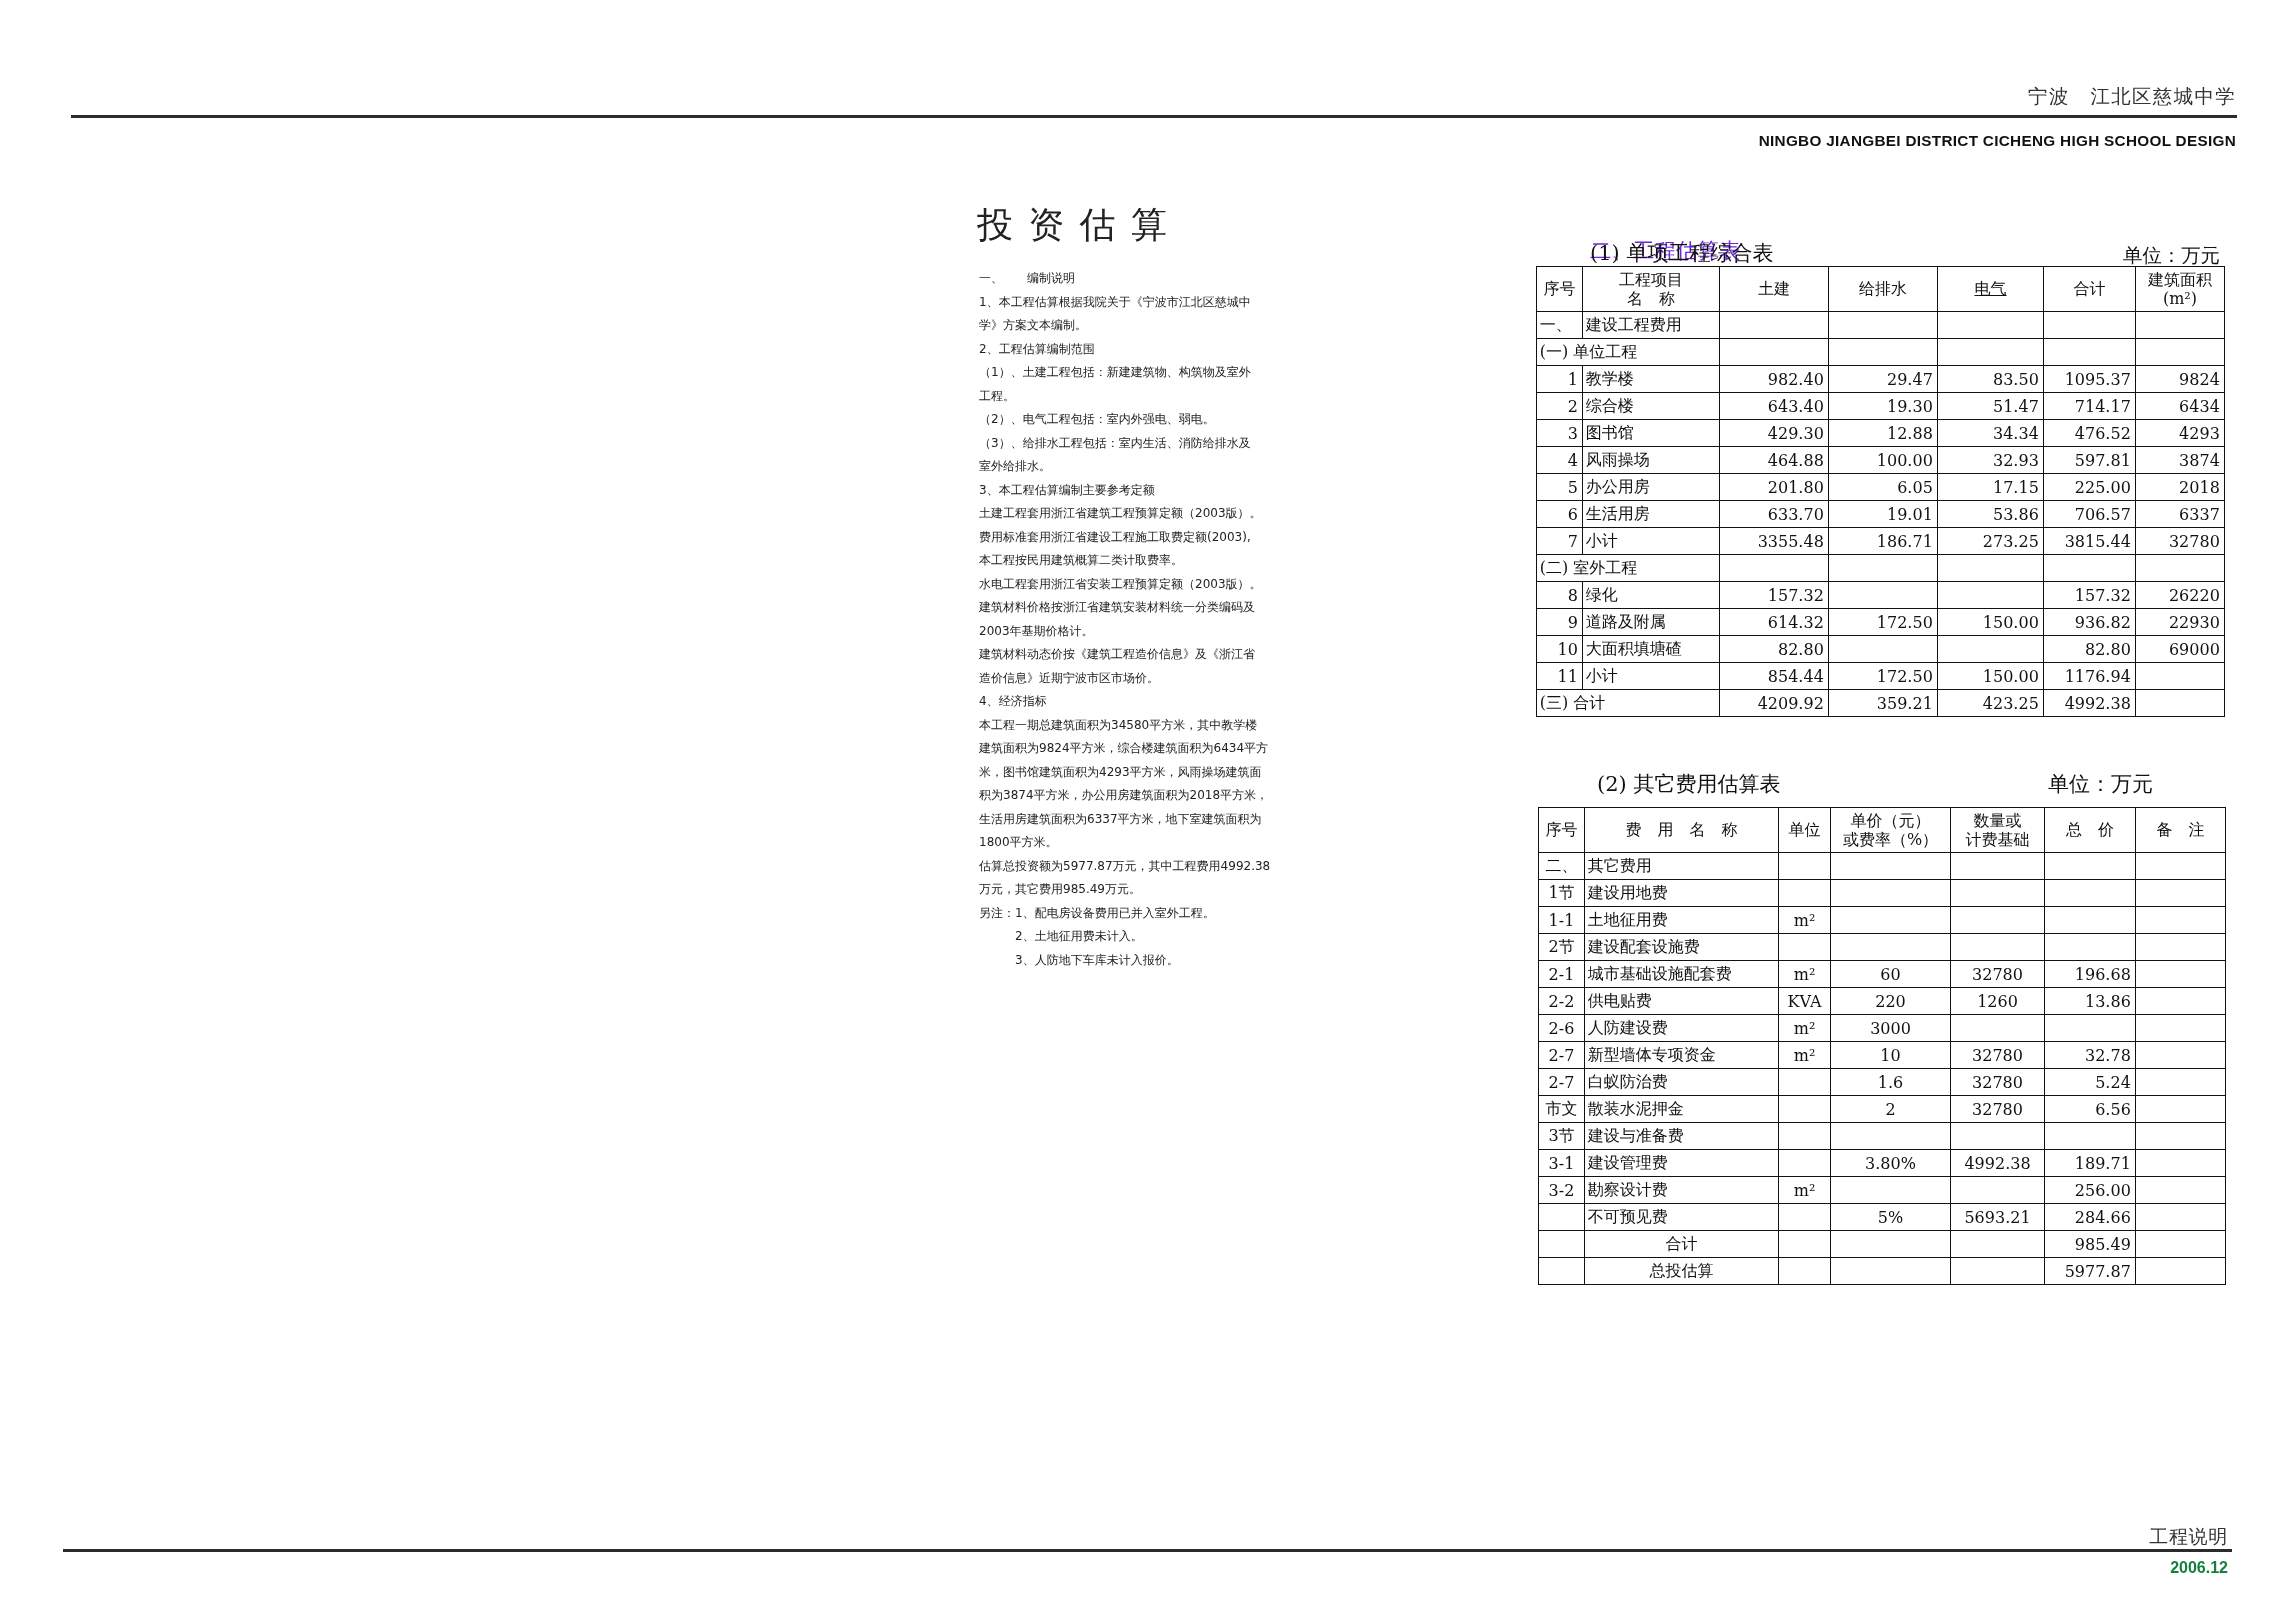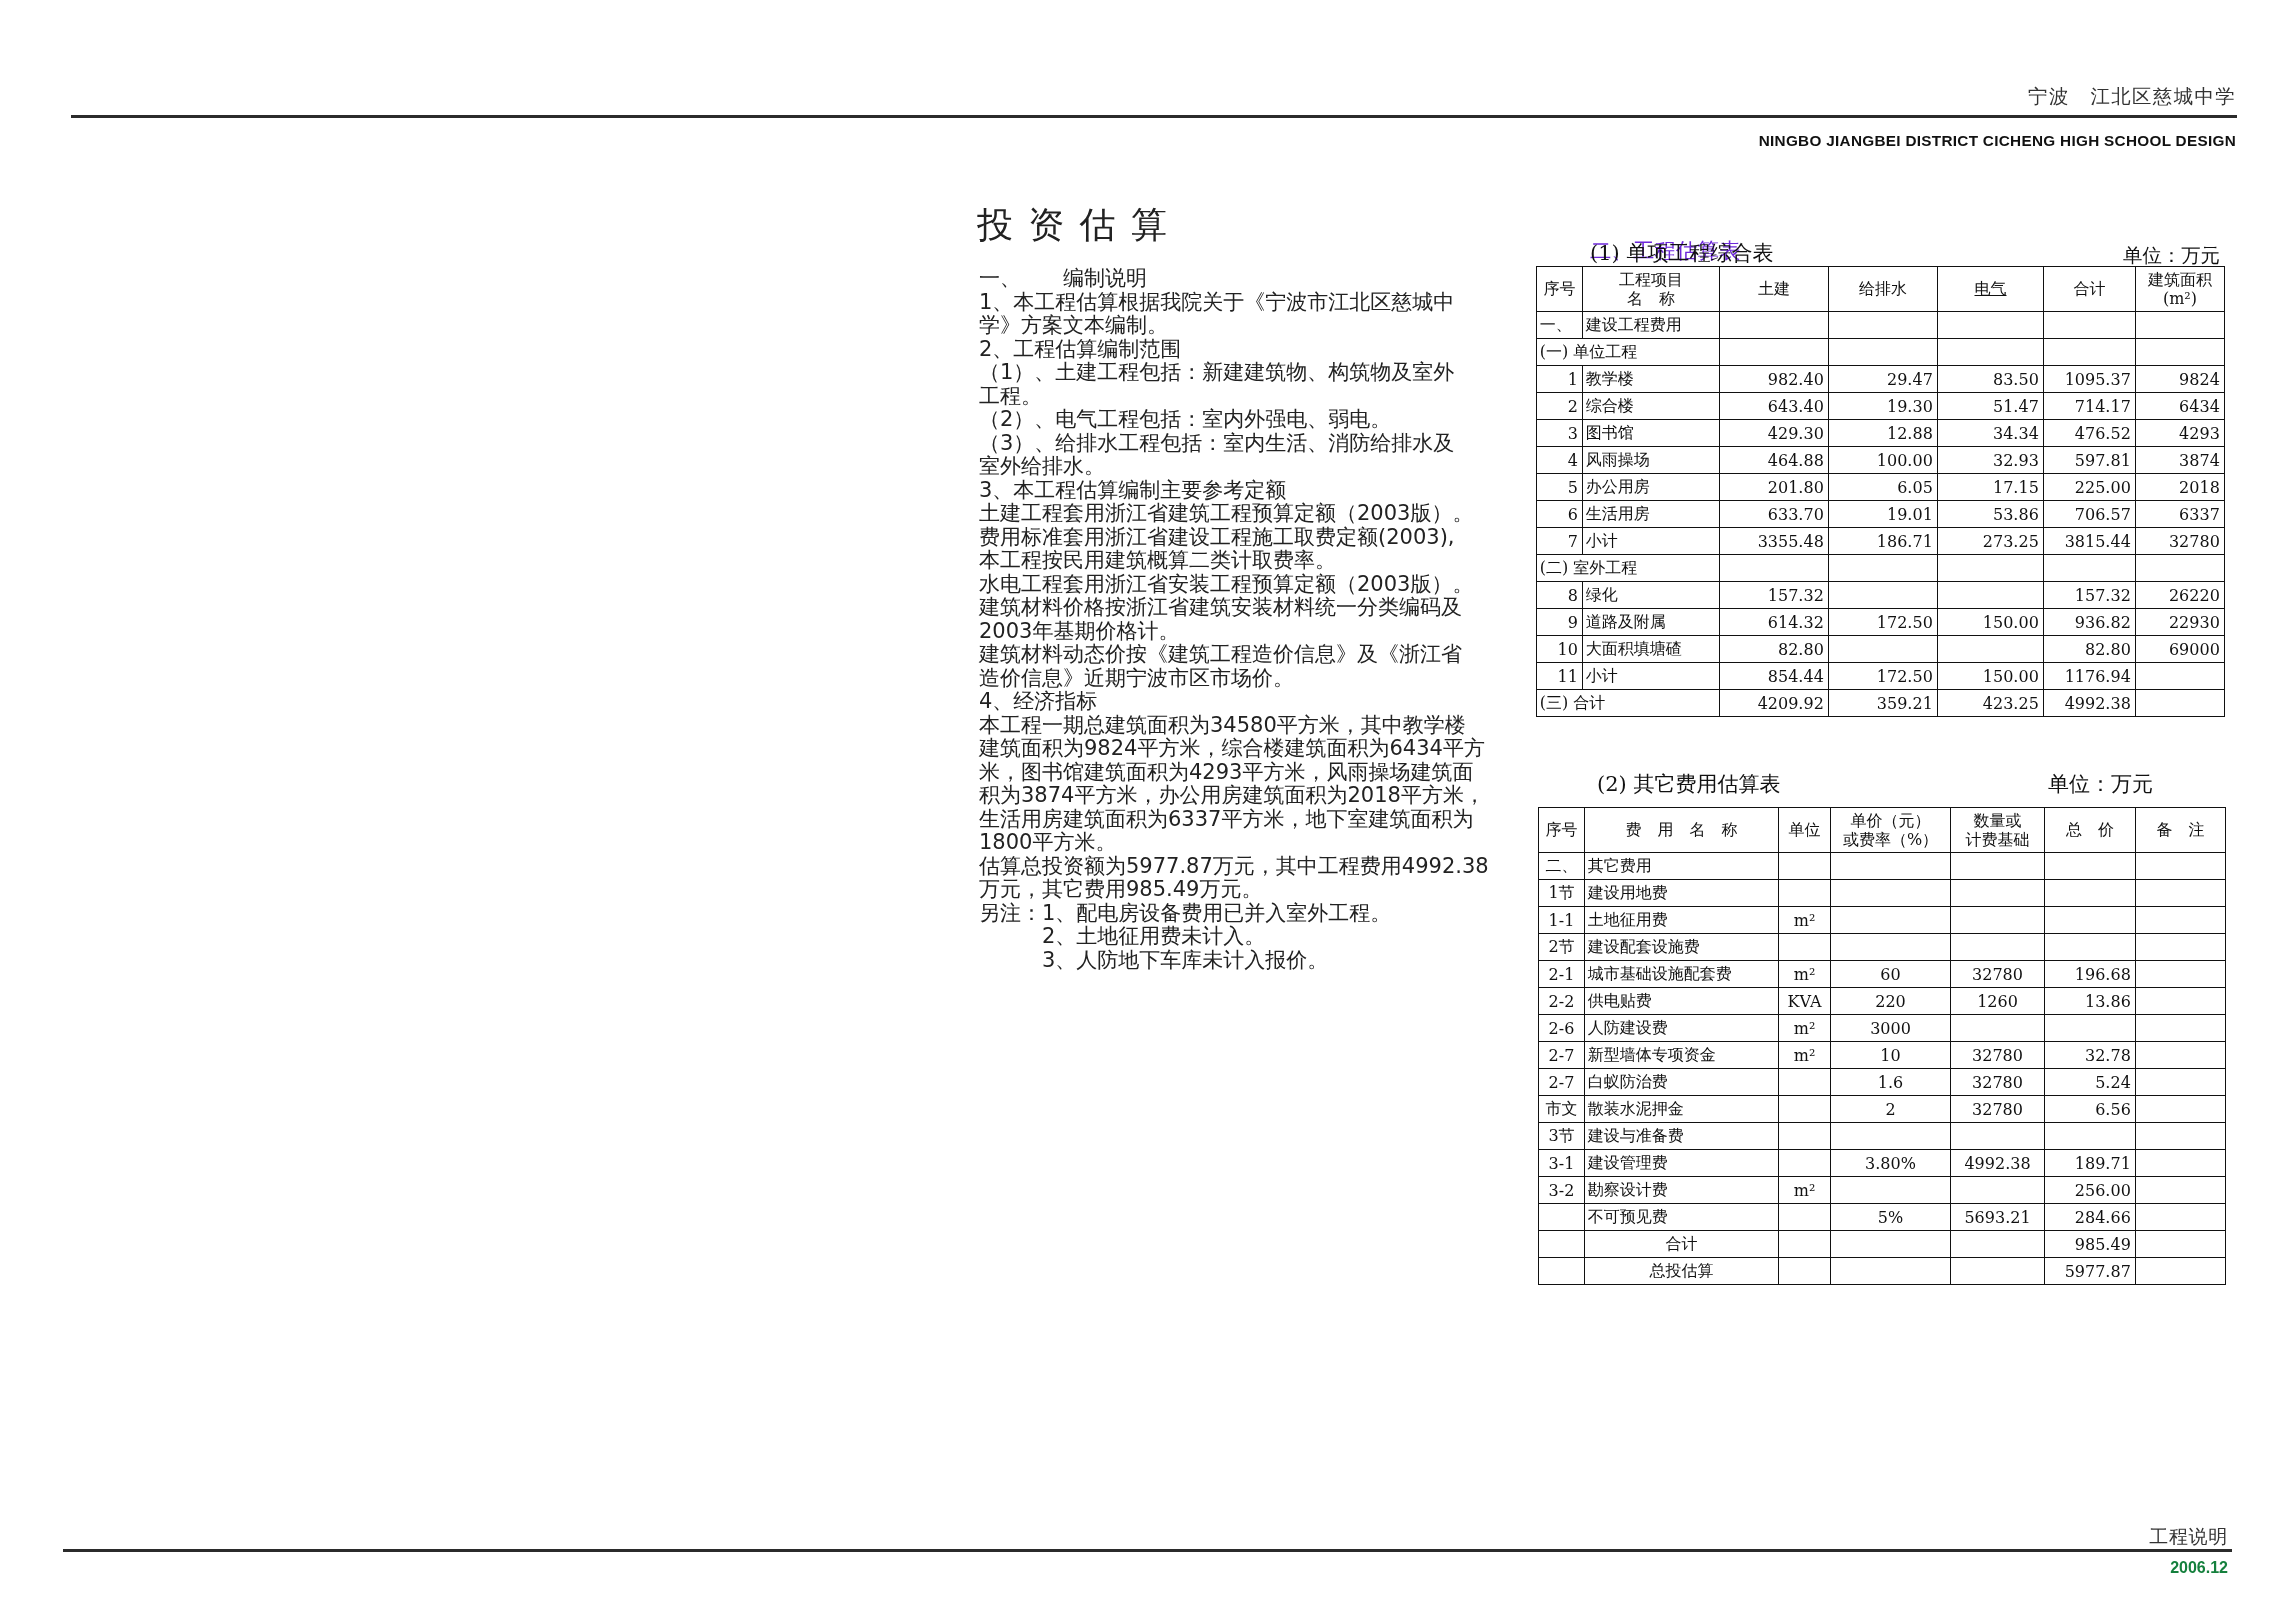--- a/index.html
+++ b/index.html
@@ -6,21 +6,21 @@
   body { width:2295px; height:1624px; position:relative; overflow:hidden;
          font-family:"DejaVu Sans", "Liberation Sans", sans-serif; color:#222; }
   .abs { position:absolute; }
   .hline { position:absolute; background:#2b2b2b; }
   .hdr-cn { right:59px; top:83px; font-size:19.4px; letter-spacing:1.4px; color:#333; }
   .hdr-en { right:59px; top:132px; font-family:"Liberation Sans", sans-serif; font-weight:bold; font-size:15.3px; letter-spacing:0.3px; color:#111; }
   .ftr-cn { right:67px; top:1524px; font-size:19px; color:#333; letter-spacing:0.7px; }
   .ftr-en { right:67px; top:1559px; font-family:"Liberation Sans", sans-serif; font-weight:bold; font-size:16px; color:#15803d; }
 
   .title { left:977px; top:201px; font-size:36px; letter-spacing:15.3px; color:#222; }
-  .notes { left:979px; top:267px; width:458px; font-size:21px; line-height:23.5px; color:#222; }
+  .notes { left:979px; top:267px; width:458px; font-size:12px; line-height:23.5px; color:#222; }
   .notes div { white-space:pre; }
 
   .sec { left:1590px; top:208px; font-family:"DejaVu Serif", serif; font-size:21.5px; color:#6d28d9;margin-top:28px; }
   .cap { font-family:"DejaVu Serif", serif; font-size:21px; color:#111; }
   .unit { font-family:"DejaVu Serif", serif; font-size:19.4px; color:#111; }
 
   table.est { position:absolute; border-collapse:collapse; font-family:"DejaVu Serif", "Liberation Serif", serif; font-size:16px; color:#111; table-layout:fixed; }
   table.est td, table.est th { border:1.7px solid #111; padding:0 4.2px; height:26px; font-weight:normal; white-space:nowrap; overflow:hidden; }
   table.est th { height:44px; line-height:19.4px; text-align:center; }
   .r { text-align:right; }

